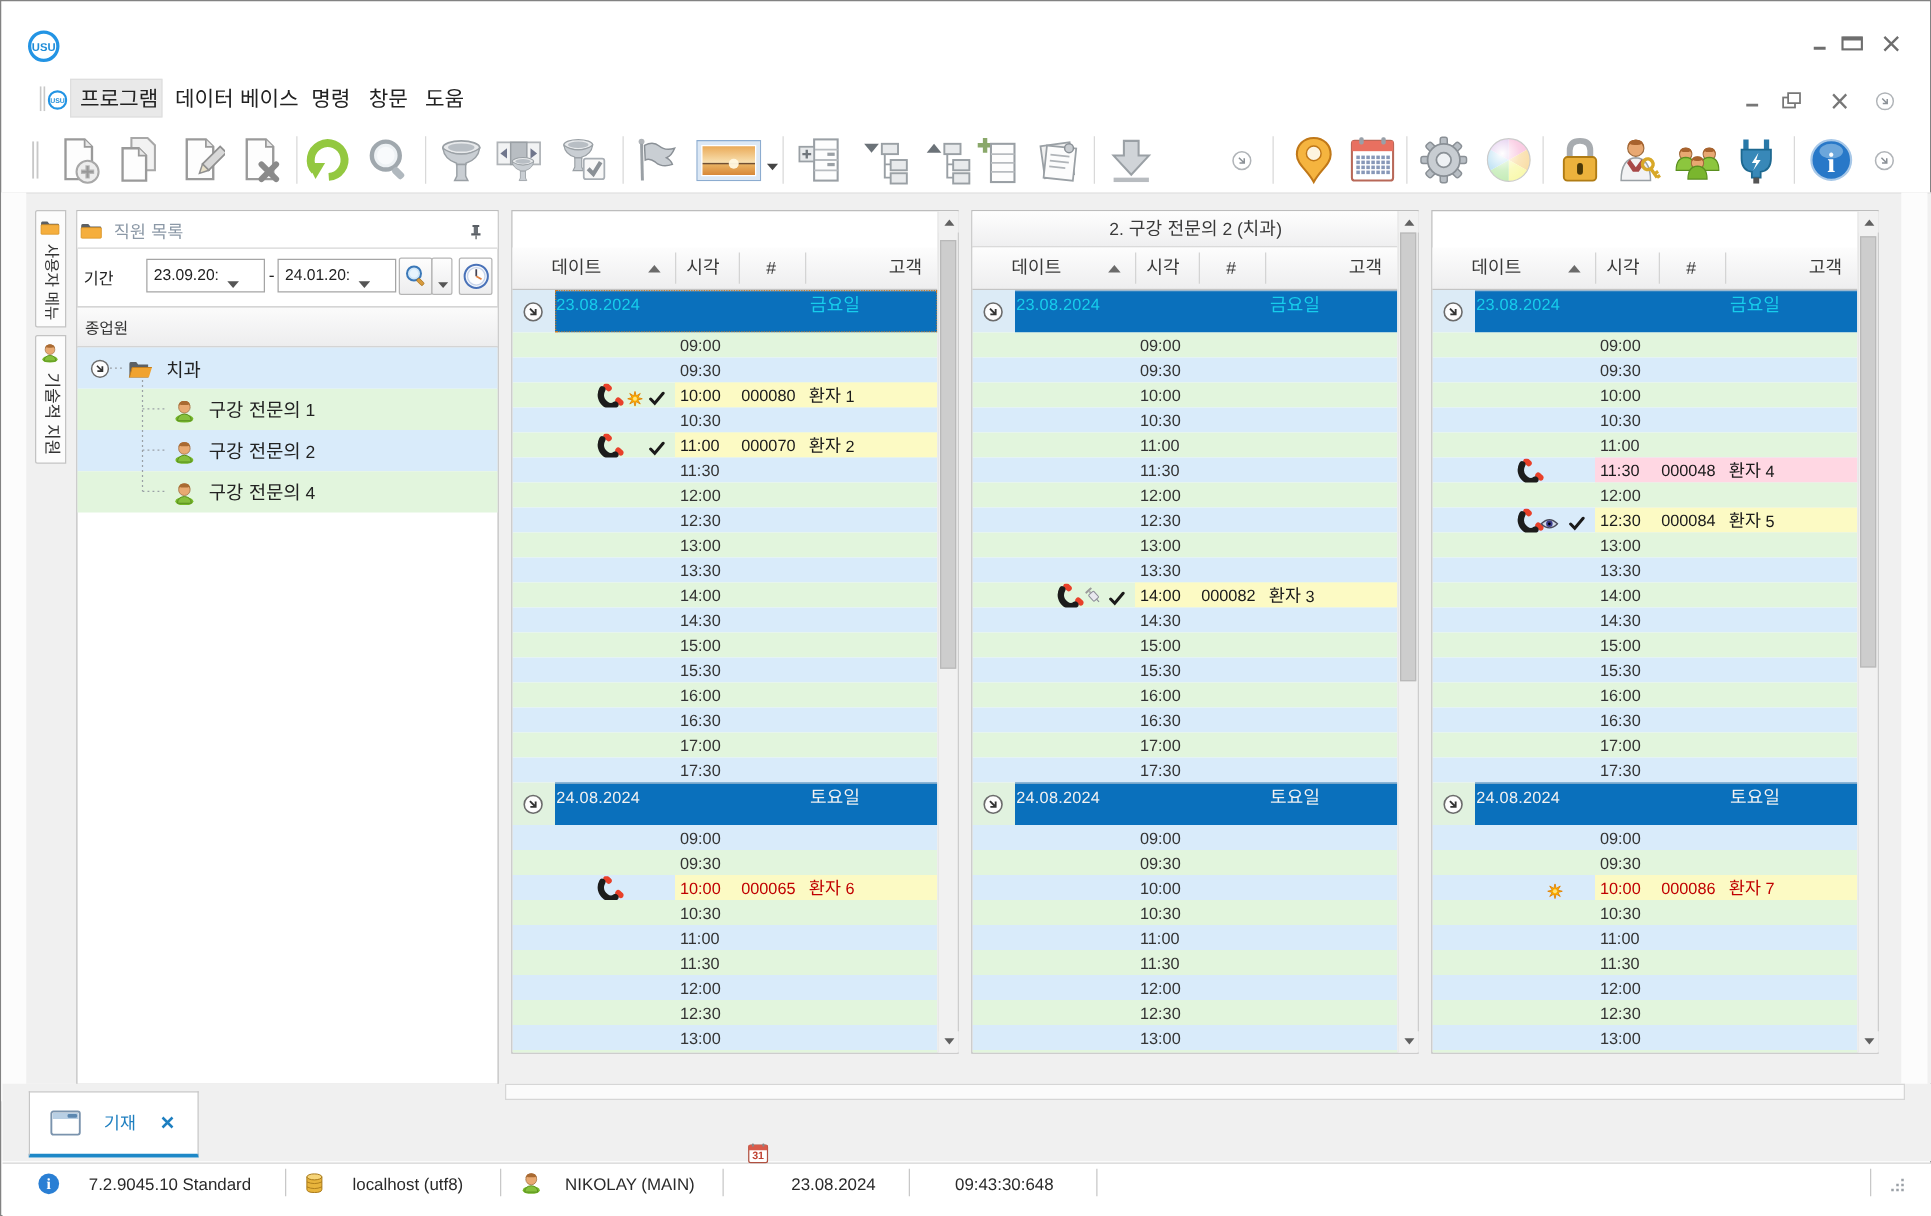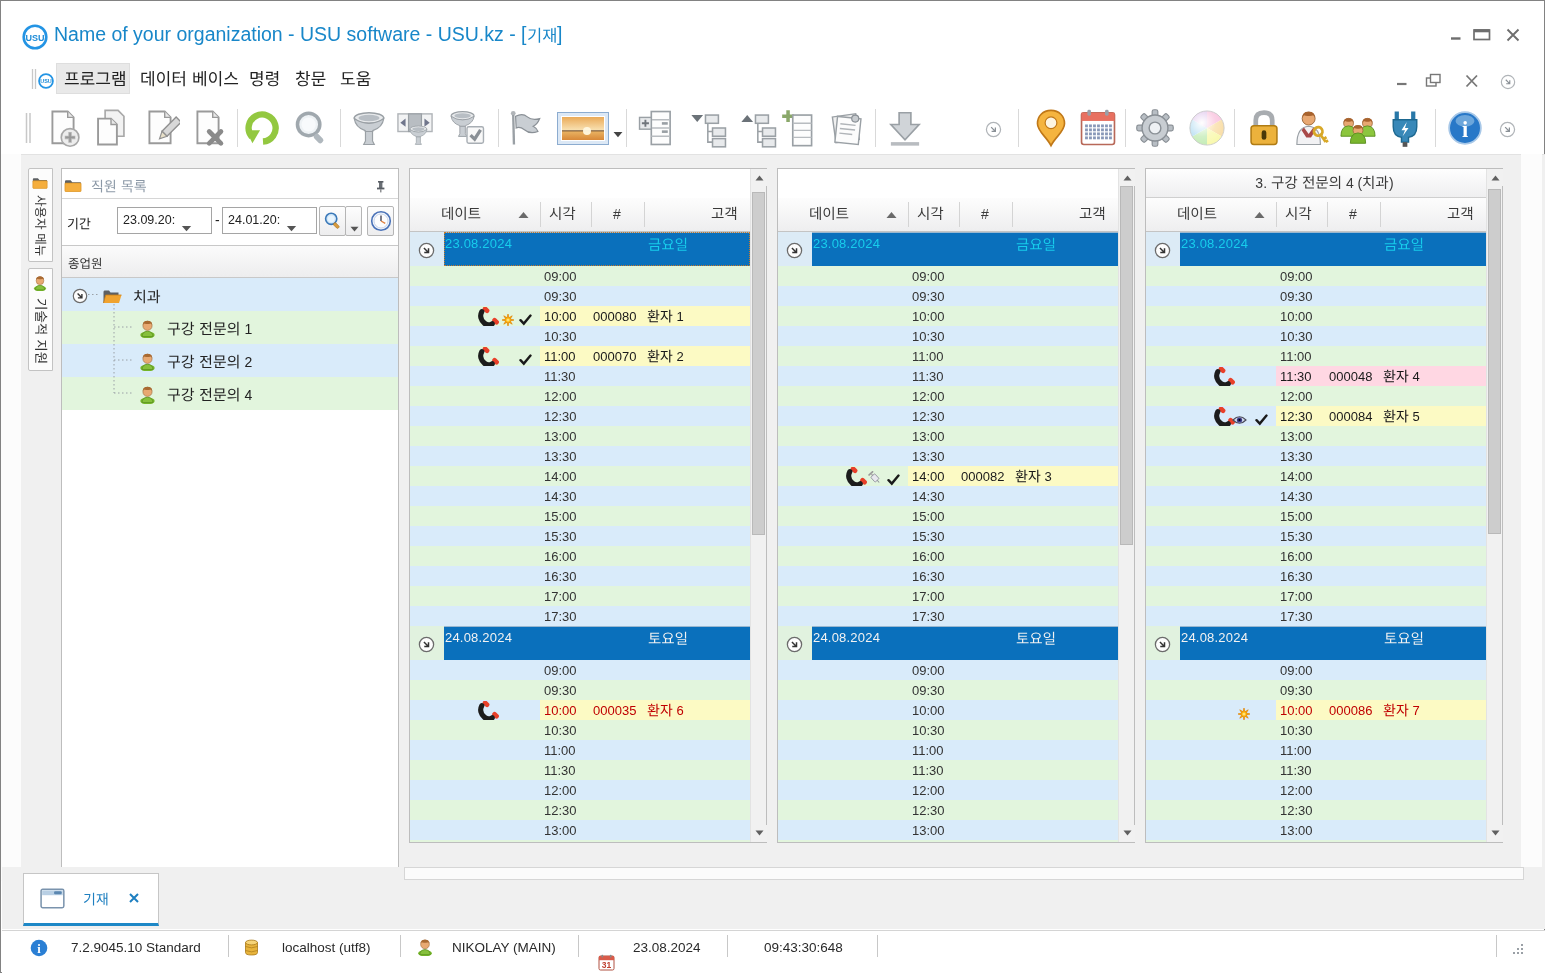--- a/index.html
+++ b/index.html
@@ -33,26 +33,20 @@
 .btn{position:absolute;background:linear-gradient(#fdfdfd,#ededee);border:1px solid #b5b5b5;border-radius:2px}
 .st-txt{color:#2a2a2a;font-size:13.5px}
 .stsep{position:absolute;top:934px;width:1px;height:22px;background:#c8c8c8}
 </style></head><body>
 <div id="win">
     <div class="abs" style="left:21px;top:23px;width:26px;height:26px">
 <svg width="26" height="26" viewBox="0 0 26 26">
         <circle cx="13" cy="13" r="11.3" fill="#fff" stroke="#2394e4" stroke-width="2.6"></circle>
 <text x="13" y="17" font-size="9" font-weight="bold" fill="#1e8cd8" text-anchor="middle" font-family="Liberation Sans">USU</text>
       </svg></div>
-    <div class="abs" style="left:53px;top:22px;font-size:19.5px;color:#1887c9">Name of your organization - USU software - USU.kz - [<svg class="kt" width="30.4" height="16.5" viewBox="0 0 1840 1000">
-        <g fill="#1887c9" transform="translate(0,880) scale(1,-1)">
-          <use href="#kae30" x="0"></use>
-          <use href="#kc7ac" x="920"></use>
-        </g>
-      </svg>]</div>
     <svg class="abs" style="left:1440px;top:26px" width="95" height="16" viewBox="0 0 95 16">
 <path d="M10 11.5 L19.5 11.5" stroke="#6e6e6e" stroke-width="2.4"></path>
 <rect x="33" y="3" width="15.5" height="9.5" fill="none" stroke="#6e6e6e" stroke-width="1.7"></rect>
 <path d="M33 3.8 L48.5 3.8" stroke="#6e6e6e" stroke-width="3"></path>
 <path d="M66.5 2.5 L77.5 13.5 M77.5 2.5 L66.5 13.5" stroke="#6e6e6e" stroke-width="1.9"></path>
     </svg>
     <svg class="abs" style="left:30px;top:68px" width="6" height="20" viewBox="0 0 6 20">
       <path d="M1.5 0 L1.5 20 M4.5 0 L4.5 20" stroke="#c8c8c8" stroke-width="1.3"></path>
     </svg>
     <div class="abs" style="left:37px;top:70px;width:16px;height:16px">
@@ -710,21 +704,21 @@
           <span class="tm">09:00</span>
         </div>
         <div class="row trow stripe-g" style="top:448px">
           <span class="tm">09:30</span>
         </div>
         <div class="row trow stripe-b" style="top:468px">
           <span class="tm">10:00</span>
         </div>
         <div class="abs" style="left:130px;top:468px;width:210px;height:20px;background:#fcfac4"></div>
         <div class="abs" style="left:134px;top:471px;font-size:13px;color:#c00000">10:00</div>
-        <div class="abs" style="left:183px;top:471px;font-size:13px;color:#c00000">000035</div>
+        <div class="abs" style="left:183px;top:471px;font-size:13px;color:#c00000">000065</div>
         <div class="abs" style="left:237px;top:471px;font-size:13px;color:#c00000"><svg class="kt" width="25.8" height="14" viewBox="0 0 1840 1000">
             <g fill="#c00000" transform="translate(0,880) scale(1,-1)">
               <use href="#kd658" x="0"></use>
               <use href="#kc790" x="920"></use>
             </g>
           </svg><span> 6</span></div>
         <div class="abs" style="left:66px;top:469px"><svg width="23" height="20" viewBox="0 0 23 20">
             <rect x="6.4" y="0.4" width="7.4" height="4.7" rx="2.35" fill="#e8402a" transform="rotate(42 10.1 2.7)"></rect>
             <rect x="15.9" y="11.9" width="7.4" height="4.7" rx="2.35" fill="#e8402a" transform="rotate(42 19.6 14.2)"></rect>
             <path d="M5.8 4.6 C3.6 8.8 4.8 13.4 8.6 16.4 C11.2 18.4 14 18.4 16.2 16.8" fill="none" stroke="#1c1c1c" stroke-width="5.2" stroke-linecap="round"></path>
@@ -755,20 +749,34 @@
 <svg class="abs" style="left:4px;top:6px" width="9" height="6" viewBox="0 0 9 6">
           <polygon points="4.5,0.5 8.5,5.5 0.5,5.5" fill="#606060"></polygon>
         </svg>
 <svg class="abs" style="left:4px;top:661px" width="9" height="6" viewBox="0 0 9 6">
           <polygon points="4.5,5.5 8.5,0.5 0.5,0.5" fill="#606060"></polygon>
         </svg>
 <div class="th" style="top:23px;height:343px"></div>
       </div>
     </div>
     <div class="panel" style="left:776px">
+      <div class="ptitle">2. <svg class="kt" width="71.1" height="14.5" viewBox="0 0 4900 1000">
+          <g fill="#3a3a3a" transform="translate(0,880) scale(1,-1)">
+            <use href="#kad6c" x="0"></use>
+            <use href="#kac15" x="920"></use>
+            <use href="#kc804" x="2140"></use>
+            <use href="#kbb38" x="3060"></use>
+            <use href="#kc758" x="3980"></use>
+          </g>
+        </svg> 2 (<svg class="kt" width="26.7" height="14.5" viewBox="0 0 1840 1000">
+          <g fill="#3a3a3a" transform="translate(0,880) scale(1,-1)">
+            <use href="#kce58" x="0"></use>
+            <use href="#kacfc" x="920"></use>
+          </g>
+        </svg>)</div>
       <div class="phead">
         <div class="abs" style="left:31px;top:8px"><svg class="kt" width="40.0" height="14.5" viewBox="0 0 2760 1000">
             <g fill="#3a3a3a" transform="translate(0,880) scale(1,-1)">
               <use href="#kb370" x="0"></use>
               <use href="#kc774" x="920"></use>
               <use href="#kd2b8" x="1840"></use>
             </g>
           </svg></div>
         <svg class="abs" style="left:108px;top:13px" width="11" height="8" viewBox="0 0 11 8">
           <polygon points="5.5,1 10.5,7 0.5,7" fill="#6a6a6a"></polygon>
@@ -941,34 +949,20 @@
 <svg class="abs" style="left:4px;top:6px" width="9" height="6" viewBox="0 0 9 6">
           <polygon points="4.5,0.5 8.5,5.5 0.5,5.5" fill="#606060"></polygon>
         </svg>
 <svg class="abs" style="left:4px;top:661px" width="9" height="6" viewBox="0 0 9 6">
           <polygon points="4.5,5.5 8.5,0.5 0.5,0.5" fill="#606060"></polygon>
         </svg>
 <div class="th" style="top:17px;height:359px"></div>
       </div>
     </div>
     <div class="panel" style="left:1144px">
-      <div class="ptitle">3. <svg class="kt" width="71.1" height="14.5" viewBox="0 0 4900 1000">
-          <g fill="#3a3a3a" transform="translate(0,880) scale(1,-1)">
-            <use href="#kad6c" x="0"></use>
-            <use href="#kac15" x="920"></use>
-            <use href="#kc804" x="2140"></use>
-            <use href="#kbb38" x="3060"></use>
-            <use href="#kc758" x="3980"></use>
-          </g>
-        </svg> 4 (<svg class="kt" width="26.7" height="14.5" viewBox="0 0 1840 1000">
-          <g fill="#3a3a3a" transform="translate(0,880) scale(1,-1)">
-            <use href="#kce58" x="0"></use>
-            <use href="#kacfc" x="920"></use>
-          </g>
-        </svg>)</div>
       <div class="phead">
         <div class="abs" style="left:31px;top:8px"><svg class="kt" width="40.0" height="14.5" viewBox="0 0 2760 1000">
             <g fill="#3a3a3a" transform="translate(0,880) scale(1,-1)">
               <use href="#kb370" x="0"></use>
               <use href="#kc774" x="920"></use>
               <use href="#kd2b8" x="1840"></use>
             </g>
           </svg></div>
         <svg class="abs" style="left:108px;top:13px" width="11" height="8" viewBox="0 0 11 8">
           <polygon points="5.5,1 10.5,7 0.5,7" fill="#6a6a6a"></polygon>
@@ -1205,21 +1199,21 @@
     <div class="stsep" style="left:399px"></div>
     <div class="abs" style="left:415px;top:936px"><svg width="18" height="18" viewBox="0 0 19 19">
         <ellipse cx="9.5" cy="16" rx="7.2" ry="3.4" fill="#76b82a"></ellipse>
         <path d="M4 17.6 Q4.2 12.6 9.5 12.2 Q14.8 12.6 15 17.6 Z" fill="#86c03c" stroke="#5a8f1f" stroke-width="0.8"></path>
         <circle cx="9.5" cy="6.8" r="4.6" fill="#E8A972" stroke="#9c6a3c" stroke-width="0.6"></circle>
         <path d="M4.9 6.2 Q5 1.8 9.5 1.9 Q14 1.8 14.1 6.2 Q14.4 4 13 3 Q12.5 4.4 9.5 4.2 Q6.5 4.4 6 3 Q4.6 4 4.9 6.2 Z" fill="#A8632E"></path>
         <path d="M4.9 6 Q4.4 2.2 9.5 1.8 Q14.6 2.2 14.1 6 L13.2 4.6 Q11.8 5.2 9.5 5 Q7.2 5.2 5.8 4.6 Z" fill="#a96a32"></path>
       </svg></div>
     <div class="abs st-txt" style="left:451px;top:939px">NIKOLAY (MAIN)</div>
     <div class="stsep" style="left:577px"></div>
-    <div class="abs" style="left:597px;top:952px"><svg width="17" height="17" viewBox="0 0 17 17">
+    <div class="abs" style="left:597px;top:913px"><svg width="17" height="17" viewBox="0 0 17 17">
         <rect x="1" y="2" width="15" height="14" rx="1.5" fill="#fff" stroke="#b05040" stroke-width="1"></rect>
         <rect x="1" y="2" width="15" height="4.2" fill="#D95B4A"></rect>
         <rect x="3.5" y="0.8" width="1.6" height="2.6" rx="0.6" fill="#888"></rect>
         <rect x="11.9" y="0.8" width="1.6" height="2.6" rx="0.6" fill="#888"></rect>
         <text x="8.5" y="13.6" font-family="Liberation Sans" font-size="8.5" font-weight="bold" fill="#c04030" text-anchor="middle">31</text>
       </svg></div>
     <div class="abs st-txt" style="left:632px;top:939px">23.08.2024</div>
     <div class="stsep" style="left:726px"></div>
     <div class="abs st-txt" style="left:763px;top:939px">09:43:30:648</div>
     <div class="stsep" style="left:876px"></div>

